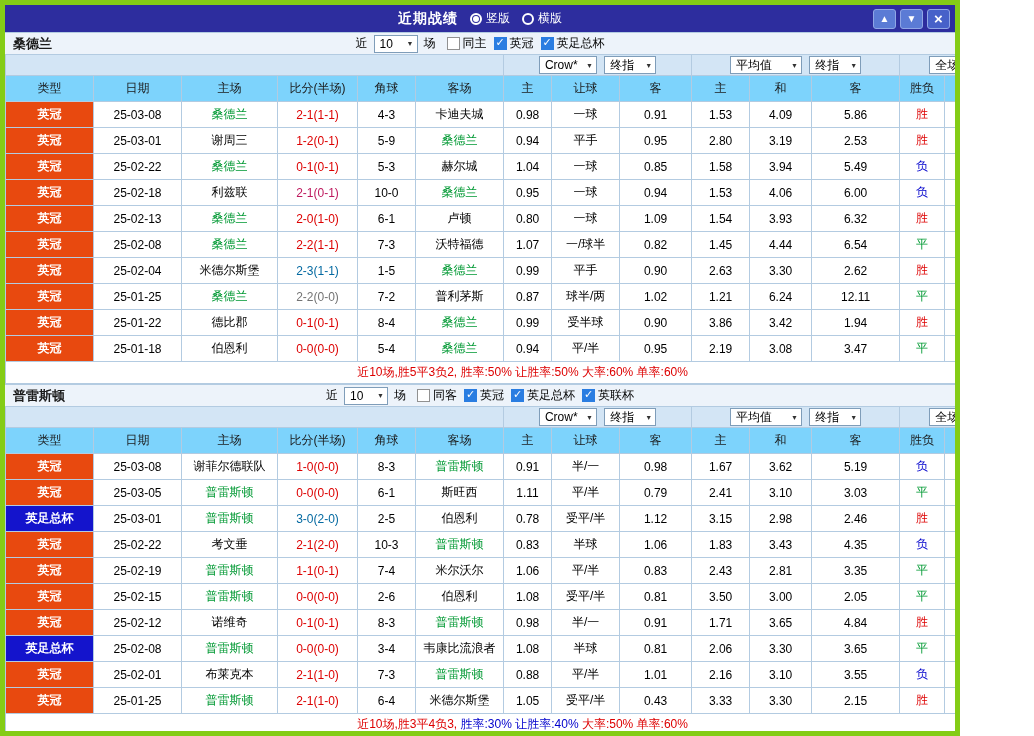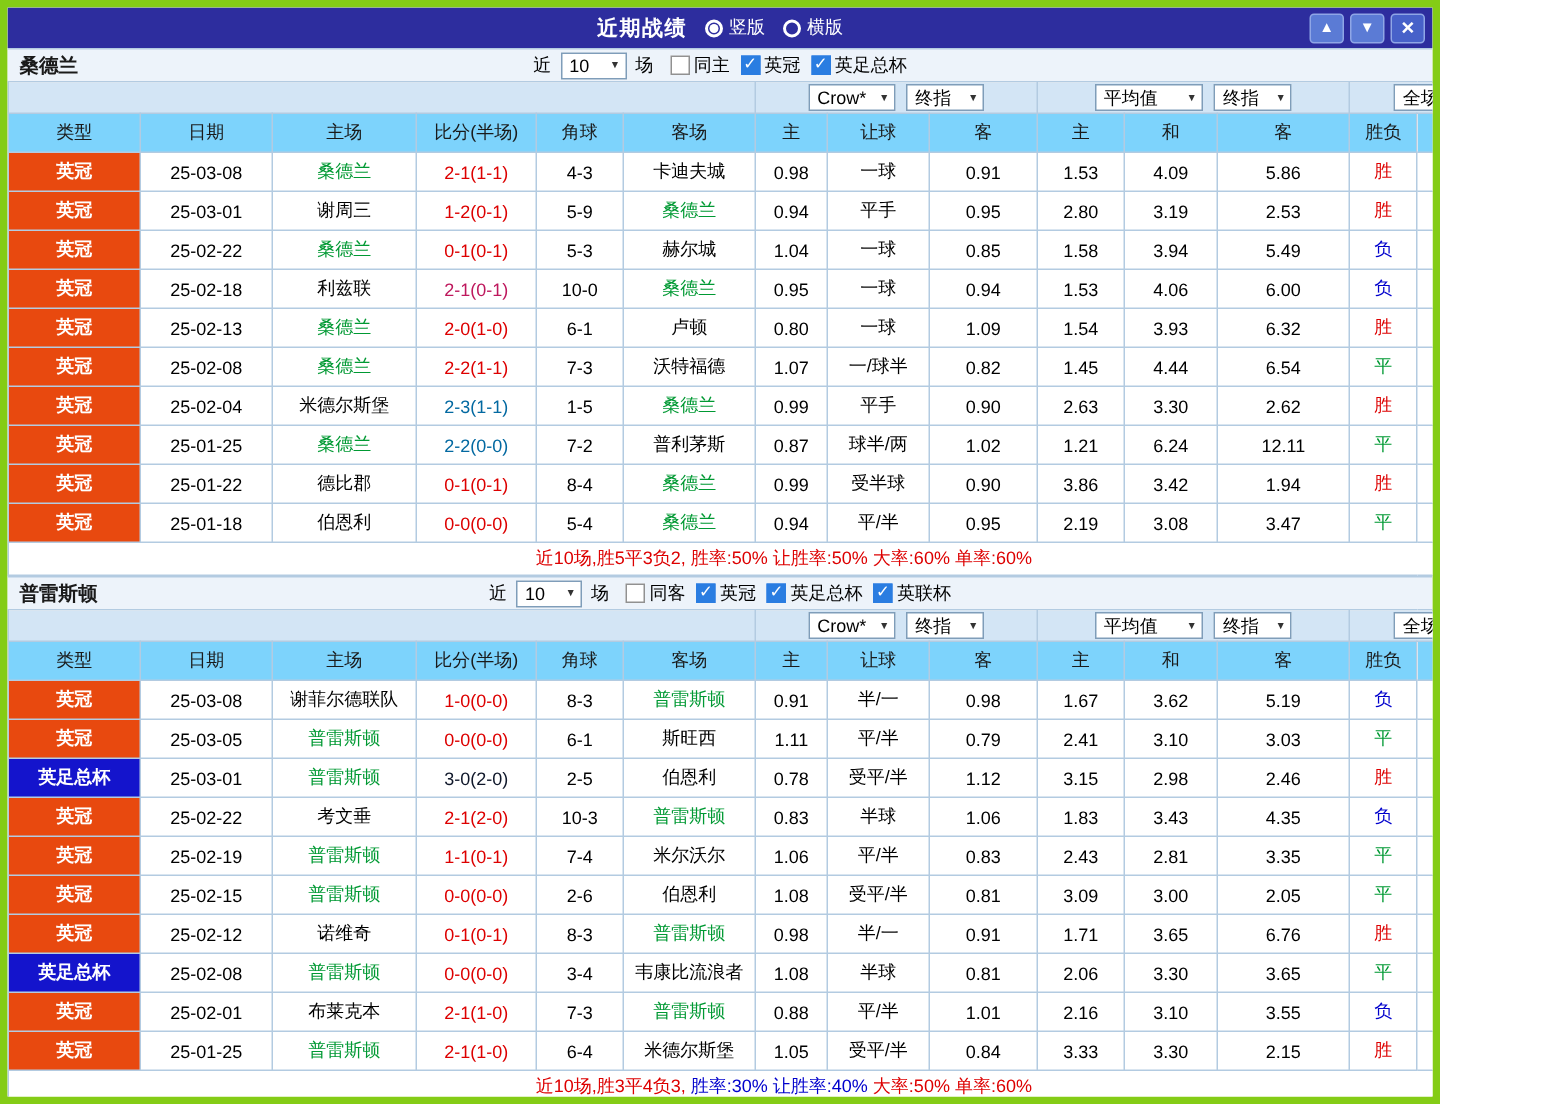--- a/index.html
+++ b/index.html
@@ -275,21 +275,21 @@
           <td class="data-cell">3.30</td>
           <td class="data-cell">2.62</td>
           <td class="data-cell" style="color: rgb(221, 0, 0);">胜</td>
           <td class="data-cell" style="color: rgb(221, 0, 0);">赢</td>
           <td class="data-cell" style="color: rgb(221, 0, 0);">大</td>
         </tr>
         <tr>
           <td class="data-cell league-cell" style="background: rgb(232, 73, 15);">英冠</td>
           <td class="data-cell">25-01-25</td>
           <td class="data-cell" style="color: rgb(0, 153, 51);">桑德兰</td>
-          <td class="data-cell" style="color: #0369a1;">2-2(0-0)</td>
+          <td class="data-cell" style="color: #737373;">2-2(0-0)</td>
           <td class="data-cell">7-2</td>
           <td class="data-cell">普利茅斯</td>
           <td class="data-cell">0.87</td>
           <td class="data-cell">球半/两</td>
           <td class="data-cell">1.02</td>
           <td class="data-cell">1.21</td>
           <td class="data-cell">6.24</td>
           <td class="data-cell">12.11</td>
           <td class="data-cell" style="color: rgb(0, 153, 51);">平</td>
           <td class="data-cell" style="color: rgb(0, 0, 204);">输</td>
@@ -463,21 +463,21 @@
           <td class="data-cell">3.10</td>
           <td class="data-cell">3.03</td>
           <td class="data-cell" style="color: rgb(0, 153, 51);">平</td>
           <td class="data-cell" style="color: rgb(0, 0, 204);">输</td>
           <td class="data-cell" style="color: rgb(0, 0, 204);">小</td>
         </tr>
         <tr>
           <td class="data-cell league-cell" style="background: rgb(20, 20, 204);">英足总杯</td>
           <td class="data-cell">25-03-01</td>
           <td class="data-cell" style="color: rgb(0, 153, 51);">普雷斯顿</td>
-          <td class="data-cell" style="color: #0f172a; margin-top: 13px;">3-0(2-0)</td>
+          <td class="data-cell" style="color: #0369a1; margin-top: 13px;">3-0(2-0)</td>
           <td class="data-cell">2-5</td>
           <td class="data-cell">伯恩利</td>
           <td class="data-cell">0.78</td>
           <td class="data-cell">受平/半</td>
           <td class="data-cell">1.12</td>
           <td class="data-cell">3.15</td>
           <td class="data-cell">2.98</td>
           <td class="data-cell">2.46</td>
           <td class="data-cell" style="color: rgb(221, 0, 0);">胜</td>
           <td class="data-cell" style="color: rgb(221, 0, 0);">赢</td>
@@ -520,40 +520,40 @@
         <tr>
           <td class="data-cell league-cell" style="background: rgb(232, 73, 15);">英冠</td>
           <td class="data-cell">25-02-15</td>
           <td class="data-cell" style="color: rgb(0, 153, 51);">普雷斯顿</td>
           <td class="data-cell" style="color: rgb(221, 0, 0);">0-0(0-0)</td>
           <td class="data-cell">2-6</td>
           <td class="data-cell">伯恩利</td>
           <td class="data-cell">1.08</td>
           <td class="data-cell">受平/半</td>
           <td class="data-cell">0.81</td>
-          <td class="data-cell">3.09</td>
+          <td class="data-cell">3.50</td>
           <td class="data-cell">3.00</td>
           <td class="data-cell">2.05</td>
           <td class="data-cell" style="color: rgb(0, 153, 51);">平</td>
           <td class="data-cell" style="color: rgb(221, 0, 0);">赢</td>
           <td class="data-cell" style="color: rgb(0, 0, 204);">小</td>
         </tr>
         <tr>
           <td class="data-cell league-cell" style="background: rgb(232, 73, 15);">英冠</td>
           <td class="data-cell">25-02-12</td>
           <td class="data-cell">诺维奇</td>
           <td class="data-cell" style="color: rgb(221, 0, 0);">0-1(0-1)</td>
           <td class="data-cell">8-3</td>
           <td class="data-cell" style="color: rgb(0, 153, 51);">普雷斯顿</td>
           <td class="data-cell">0.98</td>
           <td class="data-cell">半/一</td>
           <td class="data-cell">0.91</td>
           <td class="data-cell">1.71</td>
           <td class="data-cell">3.65</td>
-          <td class="data-cell">6.76</td>
+          <td class="data-cell">4.84</td>
           <td class="data-cell" style="color: rgb(221, 0, 0);">胜</td>
           <td class="data-cell" style="color: rgb(221, 0, 0);">赢</td>
           <td class="data-cell" style="color: rgb(0, 0, 204);">小</td>
         </tr>
         <tr>
           <td class="data-cell league-cell" style="background: rgb(20, 20, 204);">英足总杯</td>
           <td class="data-cell">25-02-08</td>
           <td class="data-cell" style="color: rgb(0, 153, 51);">普雷斯顿</td>
           <td class="data-cell" style="color: rgb(221, 0, 0);">0-0(0-0)</td>
           <td class="data-cell">3-4</td>
@@ -587,21 +587,21 @@
         </tr>
         <tr>
           <td class="data-cell league-cell" style="background: rgb(232, 73, 15);">英冠</td>
           <td class="data-cell">25-01-25</td>
           <td class="data-cell" style="color: rgb(0, 153, 51);">普雷斯顿</td>
           <td class="data-cell" style="color: rgb(221, 0, 0);">2-1(1-0)</td>
           <td class="data-cell">6-4</td>
           <td class="data-cell">米德尔斯堡</td>
           <td class="data-cell">1.05</td>
           <td class="data-cell">受平/半</td>
-          <td class="data-cell">0.84</td>
+          <td class="data-cell">0.43</td>
           <td class="data-cell">3.33</td>
           <td class="data-cell">3.30</td>
           <td class="data-cell">2.15</td>
           <td class="data-cell" style="color: rgb(221, 0, 0);">胜</td>
           <td class="data-cell" style="color: rgb(221, 0, 0);">赢</td>
           <td class="data-cell" style="color: rgb(221, 0, 0);">大</td>
         </tr>
       </tbody>
     <tbody>
       <tr class="sum-row">

